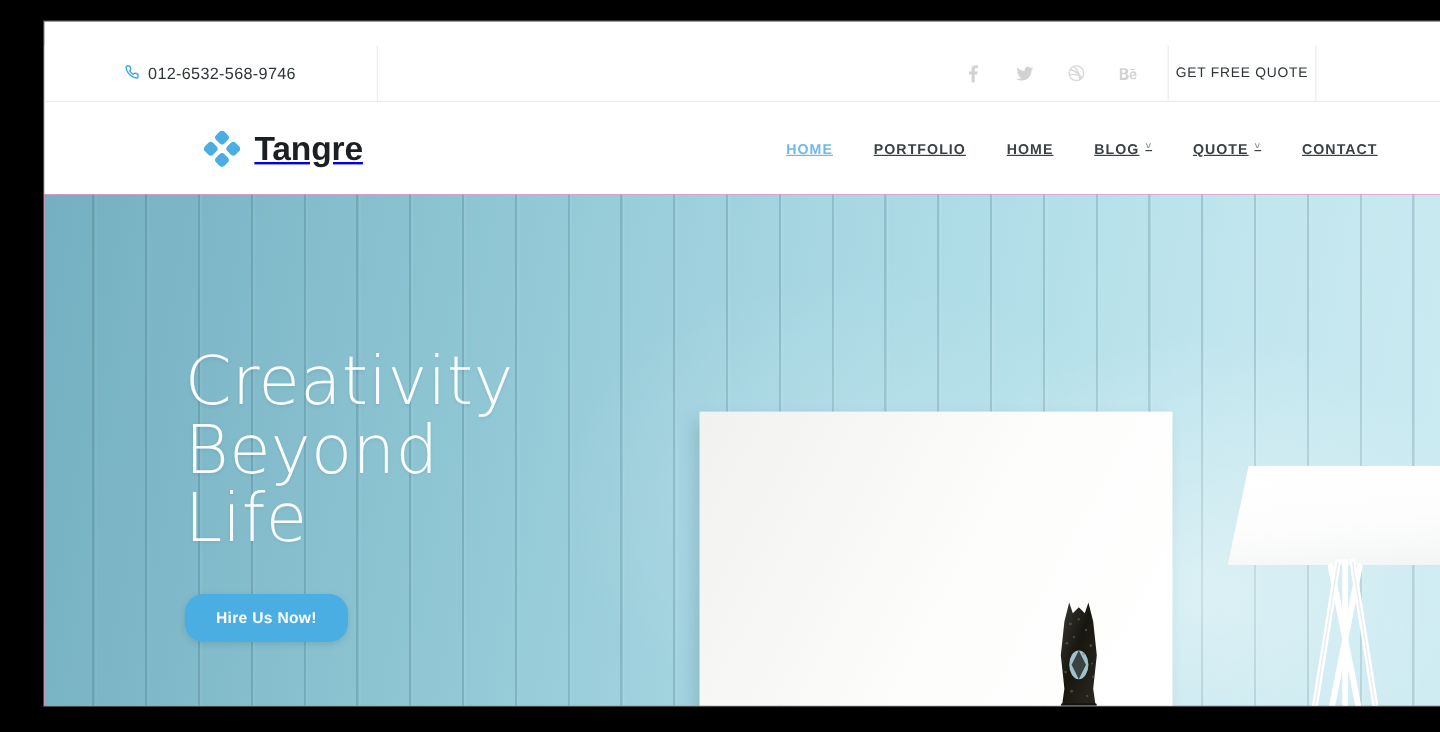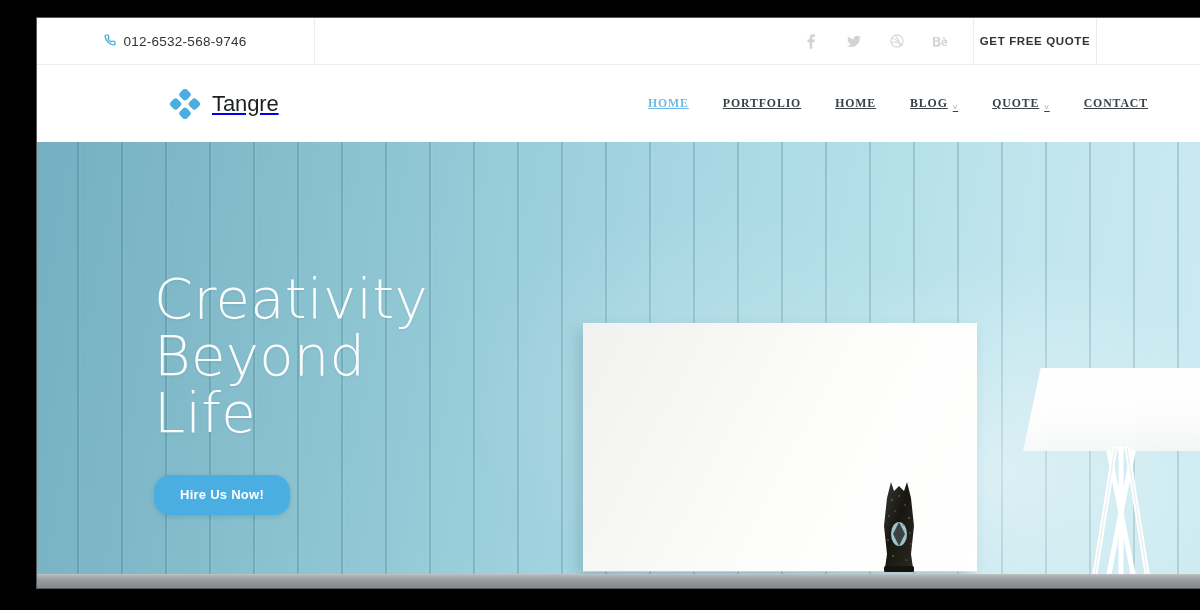--- a/index.html
+++ b/index.html
@@ -21,20 +21,21 @@
   }
 
   
   #topbar {
     position:relative;
     height:47px;
     background:#ffffff;
     border-bottom:1px solid #ececec;
     display:flex;
     align-items:stretch;
+    margin-top:20px;
   }
   .tb-cell { display:flex; align-items:center; height:100%; }
   #tb-phone {
     width:278px;
     justify-content:center;
     border-right:1px solid #ececec;
     gap:7px;
   }
   #tb-phone .phone-ico { color:#3fa9dd; font-size:13px; line-height:1; }
   #tb-phone .phone-num {
@@ -53,55 +54,54 @@
     font-family:"DejaVu Sans", sans-serif;
   }
   #tb-social .soc svg { display:block; }
   #tb-quote {
     width:124px;
     justify-content:center;
     border-left:1px solid #ececec;
     border-right:1px solid #ececec;
   }
   #tb-quote .q-label {
-    font-size:11.5px; color:#2f3437; font-weight:700;
+    font-size:11.5px; color:#2f3437; font-weight:400;
     letter-spacing:.055em; white-space:nowrap;text-align:right;
   }
   #tb-tail { width:103px; }
 
   
   #navbar {
     position:relative;
     height:77px;
     background:#fff;
     display:flex;
     align-items:center;
     padding:0 35px 0 133px;
   }
   #brand { display:flex; align-items:center; gap:12px; }
   #brand .logo-mark { width:30px; height:30px; display:block; }
   #brand .logo-text {
-    font-size:22px; font-weight:400; color:#1c2023; letter-spacing:-.005em;
+    font-size:28px; font-weight:700; color:#1c2023; letter-spacing:-.005em;
   }
   #mainnav {
     margin-left:auto;
     display:flex; align-items:center;
     gap:0;
   }
   #mainnav .nav-item {
     position:relative;
-    display:flex; align-items:flex-end; gap:5px;
+    display:flex; align-items:flex-start; gap:5px;
     padding:0 17px;
     font-size:11.8px;
     font-weight:700;
     letter-spacing:.075em;
     color:#3a4145;
     cursor:pointer;
     white-space:nowrap;
-    font-family:Liberation Serif, serif;
   }
   #mainnav .nav-item.active { color:#6fb9e8; }
   #mainnav .caret {
     font-size:8px; color:#8c9498; line-height:1; transform:translateY(1px);
   }
 
   
   #hero {
     position:relative;
     height:446px;

